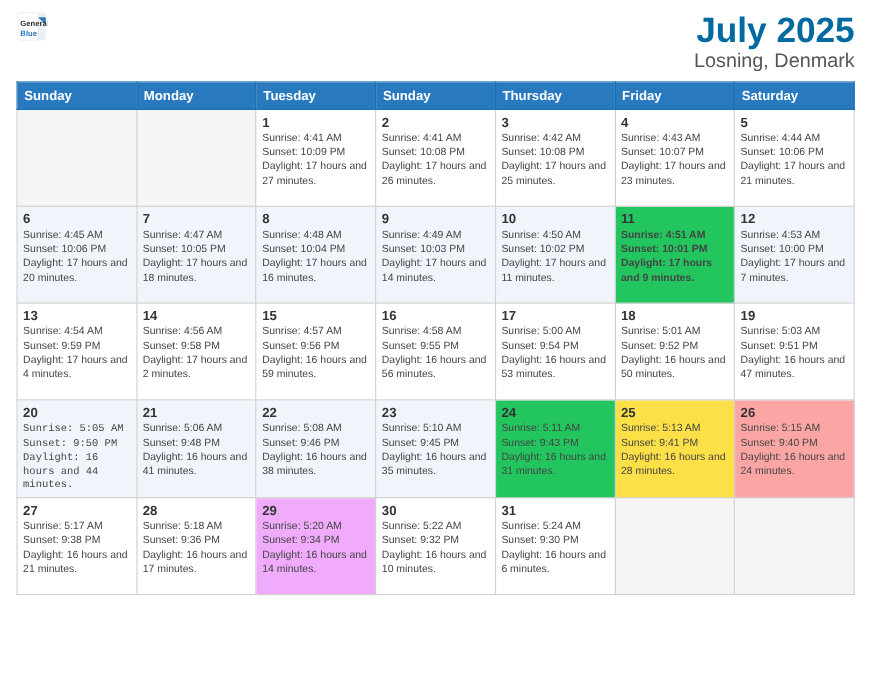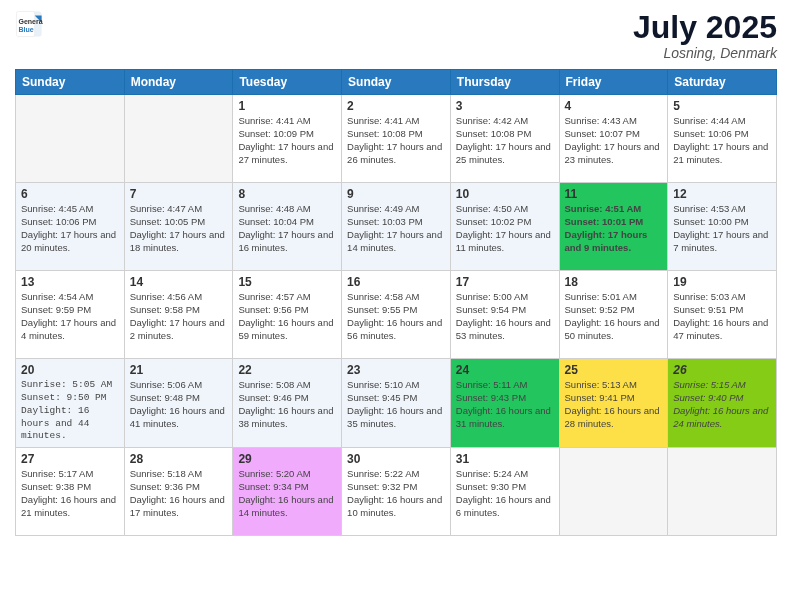--- a/index.html
+++ b/index.html
@@ -31,27 +31,26 @@
     .logo-icon {
       width: 28px;
       height: 28px;
     }
     .title-block {
       text-align: right;
     }
     .main-title {
       font-size: 32px;
       font-weight: bold;
-      color: #0f172a;
+      color: #0369a1;
       line-height: 1.1;
     }
     .subtitle {
-      font-size: 14px;
+      font-size: 18px;
       color: #555;
-      font-style: italic;
     }
     table {
       width: 100%;
       border-collapse: collapse;
       table-layout: fixed;
     }
     .day-header {
       background-color: #2979bf;
       color: #fff;
       font-size: 12px;
@@ -275,21 +274,21 @@
             <div class="day-info" style="white-space: pre-line;">Sunrise: 5:11 AM
 Sunset: 9:43 PM
 Daylight: 16 hours and 31 minutes.</div>
           </td>
           <td class="day-cell" style="background: #fde047;">
             <div class="day-num">25</div>
             <div class="day-info" style="white-space: pre-line;">Sunrise: 5:13 AM
 Sunset: 9:41 PM
 Daylight: 16 hours and 28 minutes.</div>
           </td>
-          <td class="day-cell" style="background: #84cc16; font-style: italic;">
+          <td class="day-cell" style="background: #fca5a5;">
             <div class="day-num">26</div>
             <div class="day-info" style="white-space: pre-line;">Sunrise: 5:15 AM
 Sunset: 9:40 PM
 Daylight: 16 hours and 24 minutes.</div>
           </td>
         </tr>
         <tr>
           <td class="day-cell" style="background: rgb(255, 255, 255);">
             <div class="day-num">27</div>
             <div class="day-info" style="white-space: pre-line;">Sunrise: 5:17 AM

